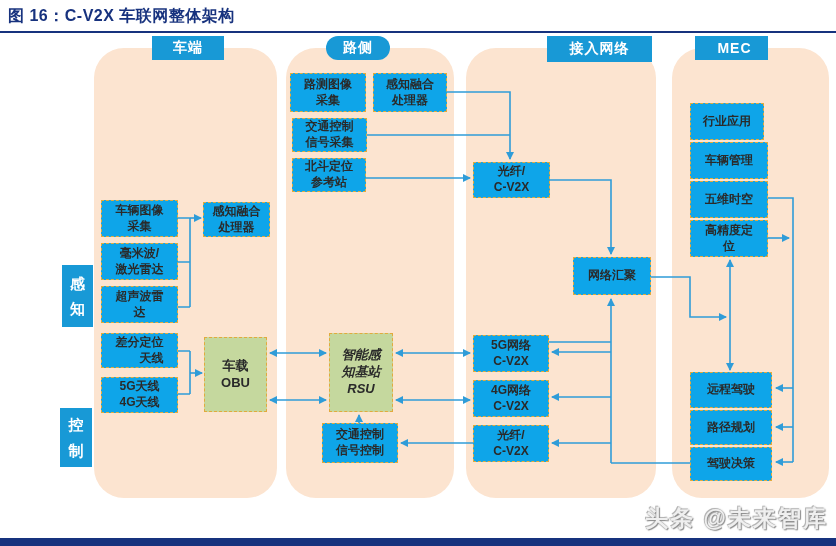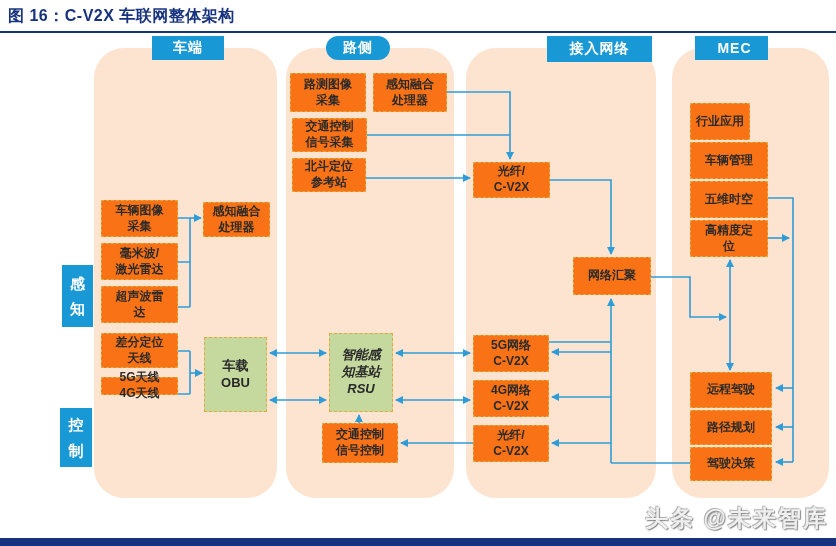--- a/index.html
+++ b/index.html
@@ -24,21 +24,21 @@
   .hdr{
     position:absolute;background:#1899d6;color:#fff;font-weight:bold;font-size:14px;
     display:flex;align-items:center;justify-content:center;z-index:3;letter-spacing:1px;
   }
   .vlabel{
     position:absolute;background:#1899d6;color:#fff;font-weight:bold;font-size:15px;
     display:flex;align-items:center;justify-content:center;text-align:center;
     z-index:3;line-height:1.7;white-space:pre-line;word-break:break-all;padding:0 7px;box-sizing:border-box;
   }
   .bx{
-    position:absolute;background:#f97316;border:1.5px dashed #e2aa3c;
+    position:absolute;background:#0ea5e9;border:1.5px dashed #e2aa3c;
     color:#2a2a2a;font-weight:bold;font-size:12px;line-height:1.3;
     display:flex;align-items:center;justify-content:center;text-align:center;
     white-space:pre-line;z-index:2;box-sizing:border-box;
   }
   .bx.green{background:#c5d89e;}
   svg.wires{position:absolute;left:0;top:0;z-index:4;pointer-events:none;}
   .pl{stroke:#2f9cd8;stroke-width:1.6;fill:none;}
   .ar{stroke:#2f9cd8;stroke-width:1.6;fill:none;marker-end:url(#ah);}
   .ar2{stroke:#2f9cd8;stroke-width:1.6;fill:none;marker-start:url(#ah);marker-end:url(#ah);}
   .watermark{
@@ -66,23 +66,23 @@
 <div class="vlabel" style="left:60px;top:408px;width:32px;height:59px;">控制</div>
 
 <div class="bx" style="left:101px;top:200px;width:77px;height:37px;">车辆图像
 采集</div>
 <div class="bx" style="left:101px;top:243px;width:77px;height:37px;">毫米波/
 激光雷达</div>
 <div class="bx" style="left:101px;top:286px;width:77px;height:37px;">超声波雷
 达</div>
 <div class="bx" style="left:203px;top:202px;width:67px;height:35px;">感知融合
 处理器</div>
-<div class="bx" style="left:101px;top:333px;width:77px;height:35px;">差分定位
+<div class="bx" style="left:101px;top:333px;width:77px;height:35px;text-align:right;">差分定位
 天线</div>
-<div class="bx" style="left:101px;top:377px;width:77px;height:18px;">5G天线
+<div class="bx" style="left:101px;top:377px;width:77px;height:36px;">5G天线
 4G天线</div>
 <div class="bx green" style="left:204px;top:337px;width:63px;height:75px;font-size:13px;">车载
 OBU</div>
 
 <div class="bx" style="left:290px;top:73px;width:76px;height:39px;">路测图像
 采集</div>
 <div class="bx" style="left:373px;top:73px;width:74px;height:39px;">感知融合
 处理器</div>
 <div class="bx" style="left:292px;top:118px;width:75px;height:34px;">交通控制
 信号采集</div>
@@ -97,21 +97,21 @@
 <div class="bx" style="left:473px;top:162px;width:77px;height:36px;">光纤/
 C-V2X</div>
 <div class="bx" style="left:573px;top:257px;width:78px;height:38px;">网络汇聚</div>
 <div class="bx" style="left:473px;top:335px;width:76px;height:37px;">5G网络
 C-V2X</div>
 <div class="bx" style="left:473px;top:380px;width:76px;height:37px;">4G网络
 C-V2X</div>
 <div class="bx" style="left:473px;top:425px;width:76px;height:37px;">光纤/
 C-V2X</div>
 
-<div class="bx" style="left:690px;top:103px;width:60px;height:37px;">行业应用</div>
+<div class="bx" style="left:690px;top:103px;width:74px;height:37px;">行业应用</div>
 <div class="bx" style="left:690px;top:142px;width:78px;height:37px;">车辆管理</div>
 <div class="bx" style="left:690px;top:181px;width:78px;height:37px;">五维时空</div>
 <div class="bx" style="left:690px;top:220px;width:78px;height:37px;">高精度定
 位</div>
 <div class="bx" style="left:690px;top:372px;width:82px;height:36px;">远程驾驶</div>
 <div class="bx" style="left:690px;top:410px;width:82px;height:35px;">路径规划</div>
 <div class="bx" style="left:690px;top:447px;width:82px;height:34px;">驾驶决策</div>
 
 <svg class="wires" width="836" height="546" viewBox="0 0 836 546">
   <defs>

